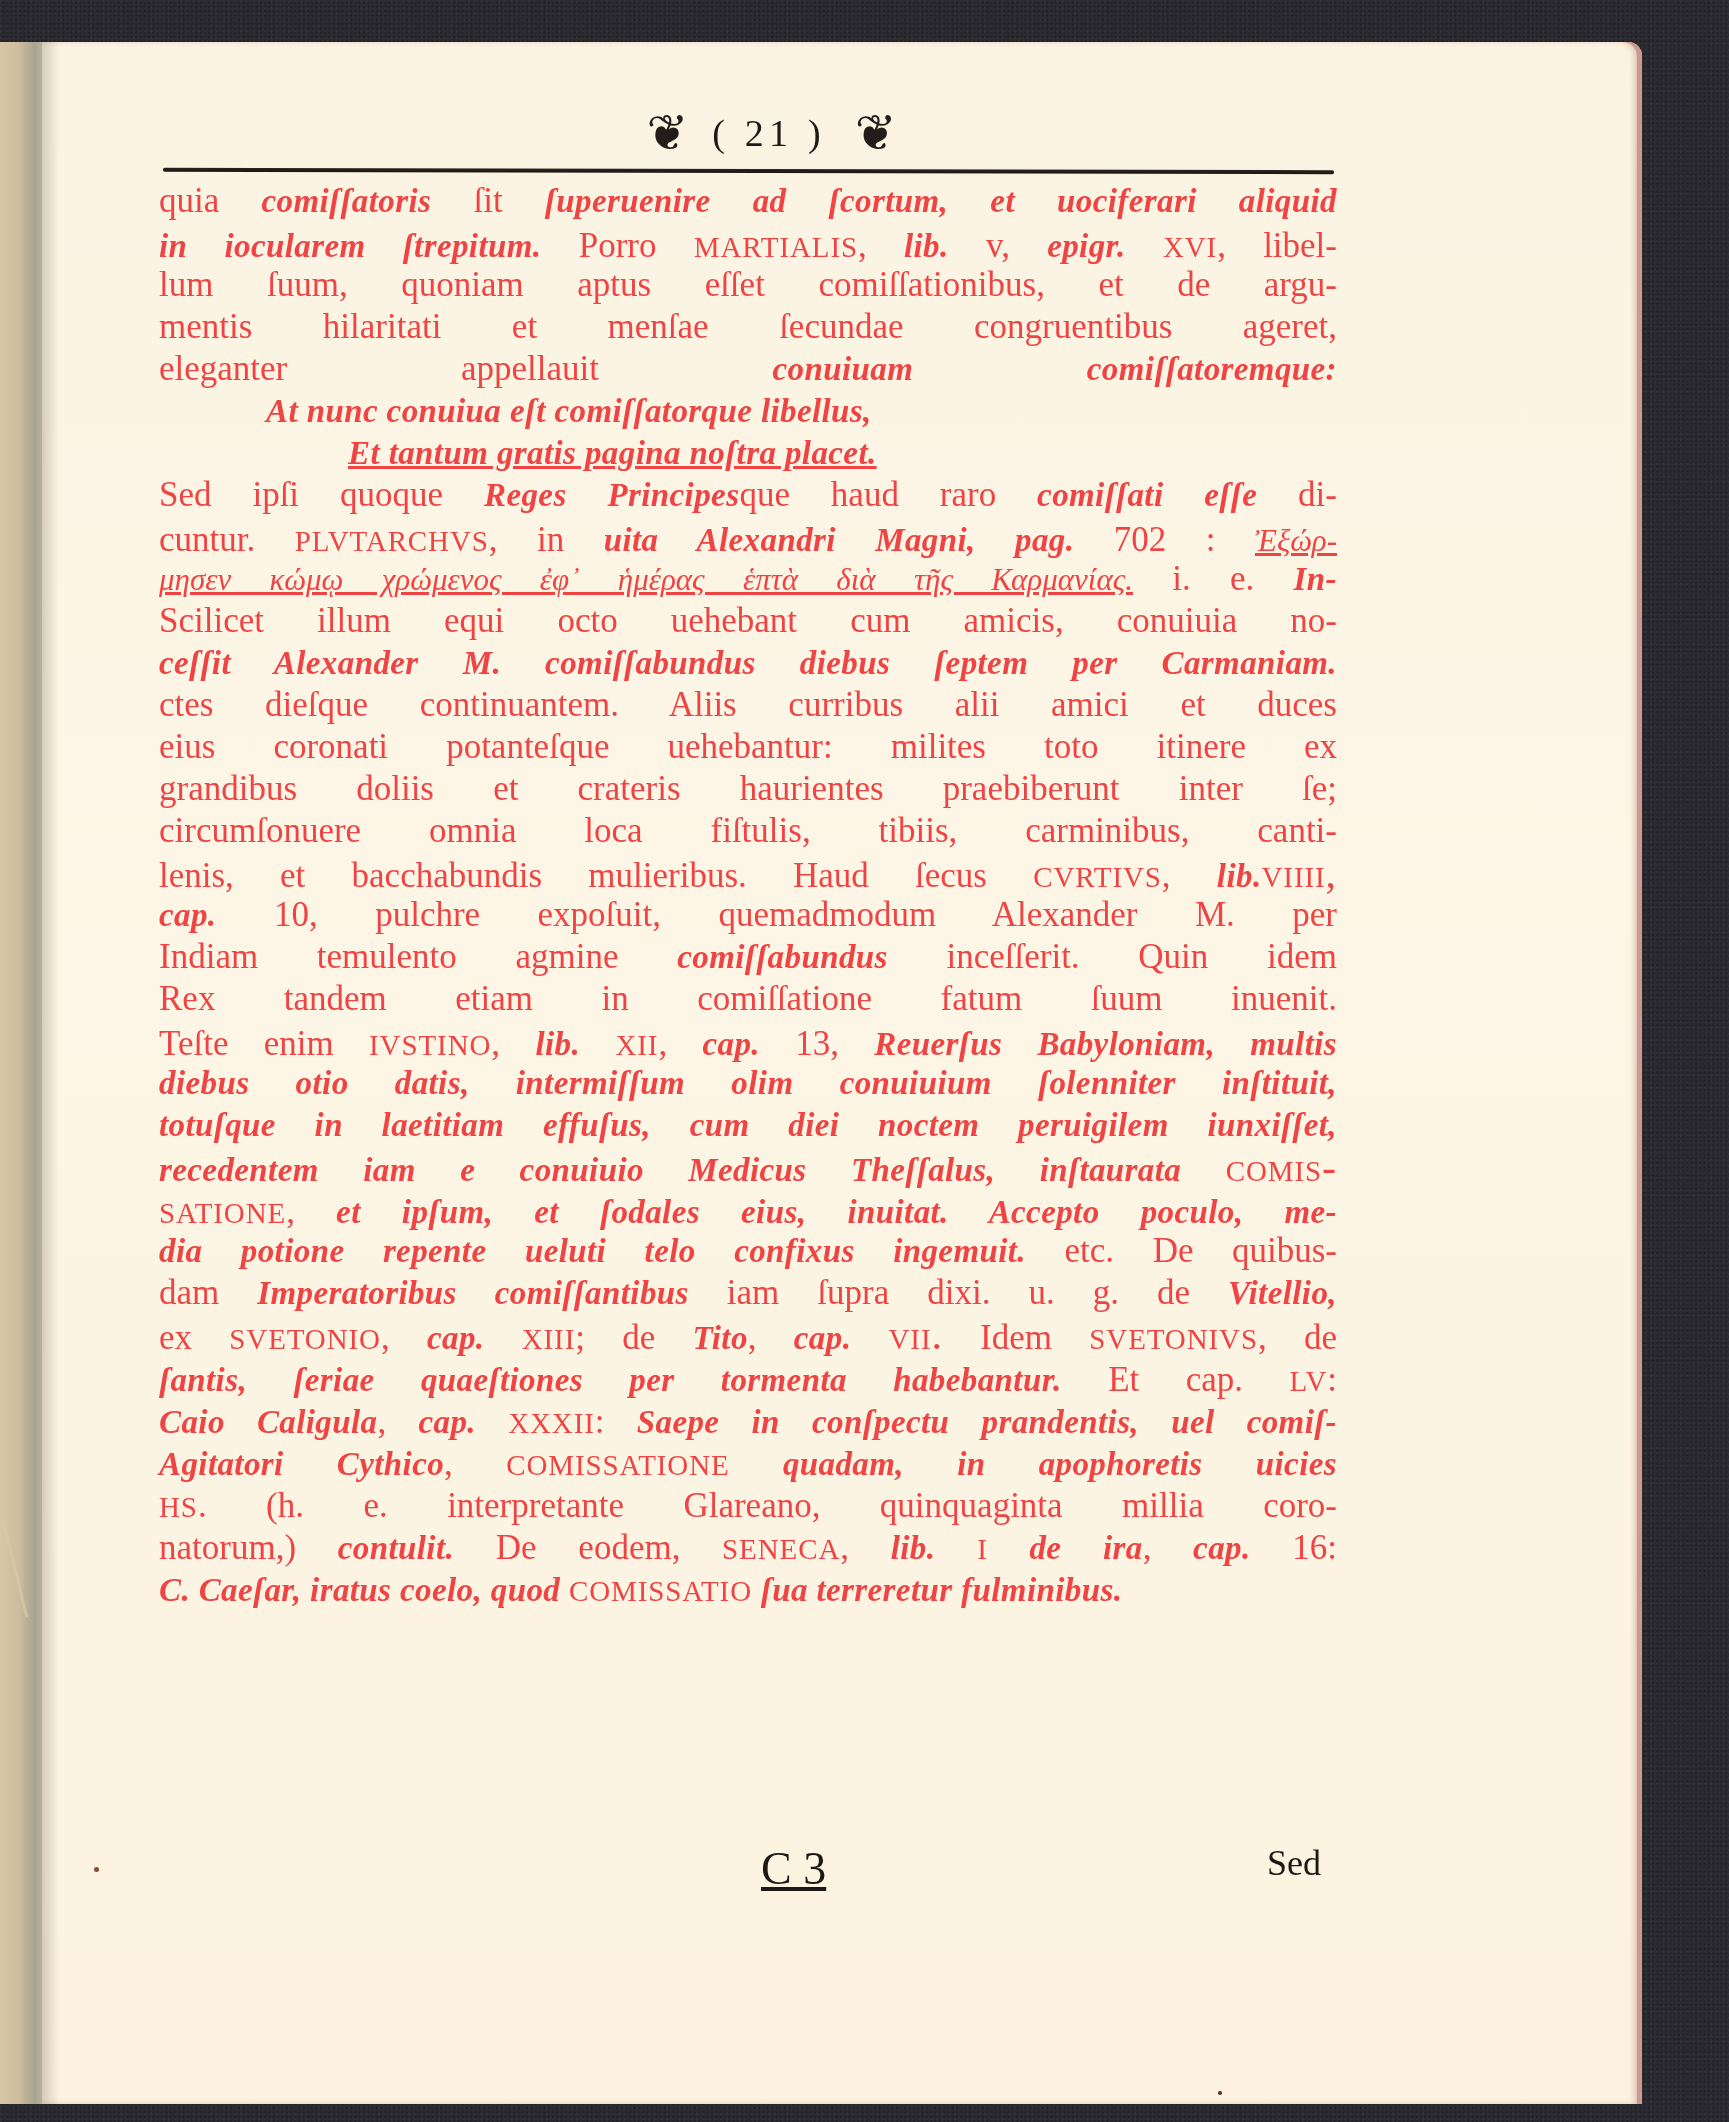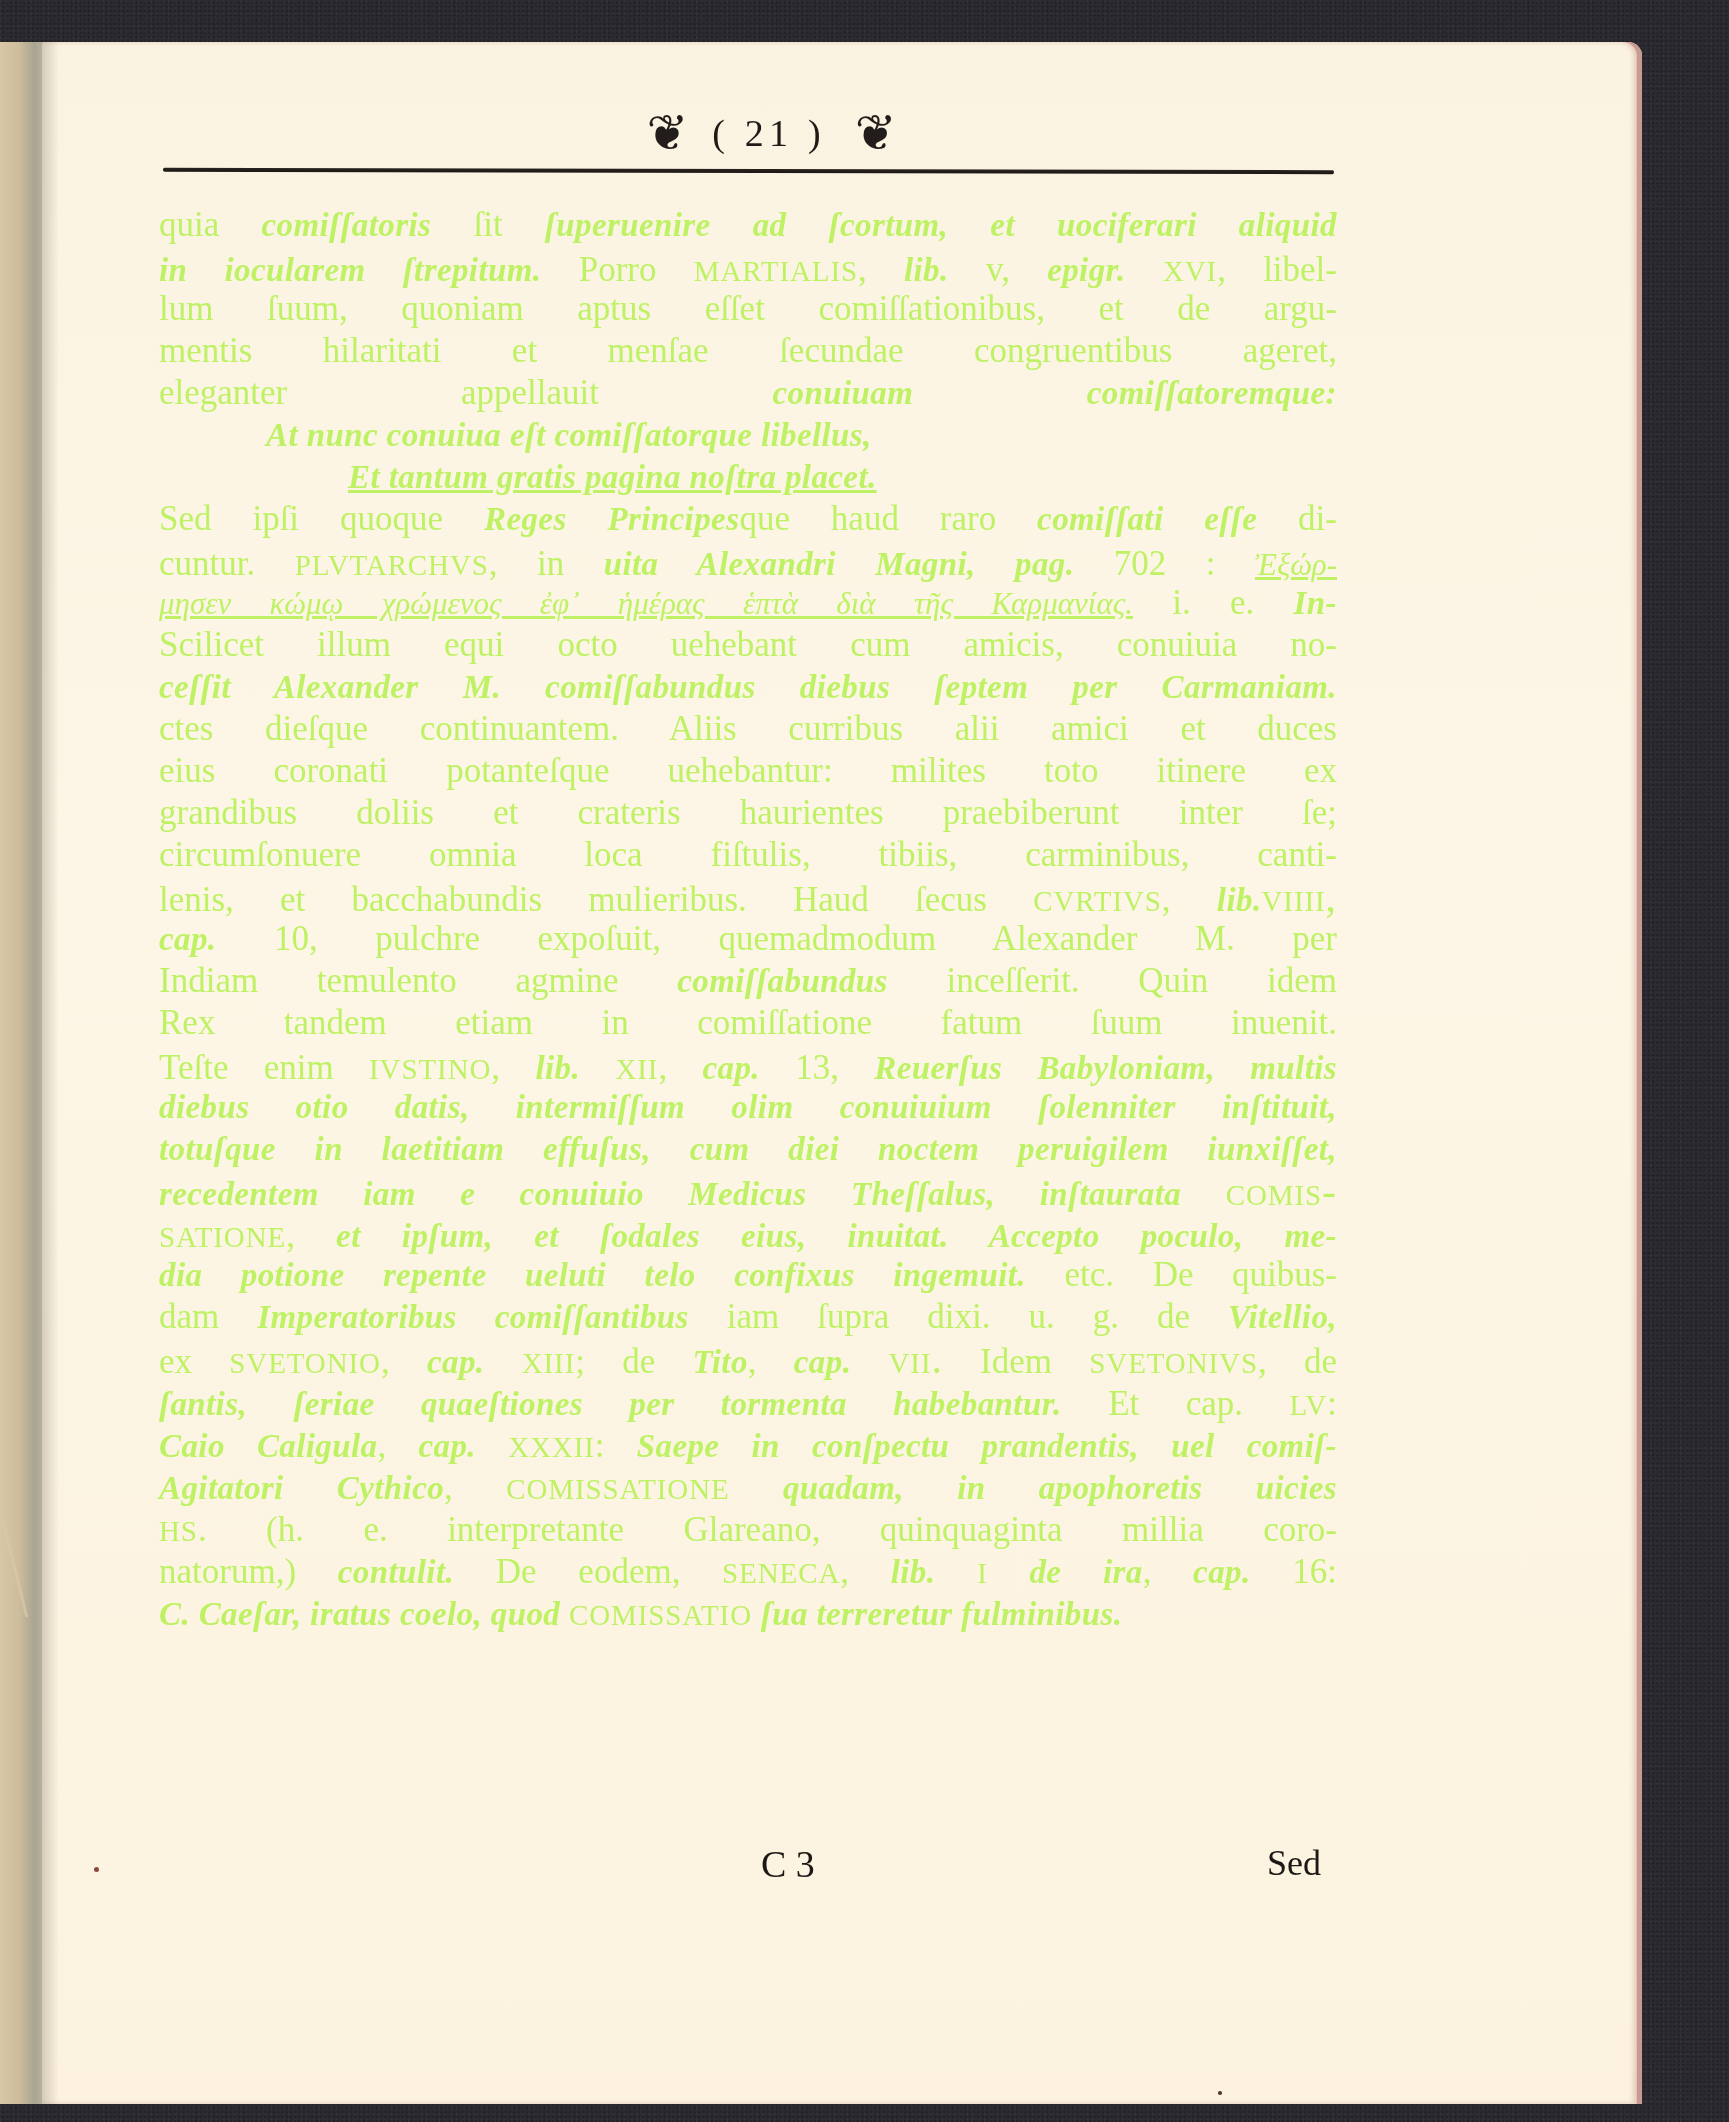--- a/index.html
+++ b/index.html
@@ -40,30 +40,30 @@
   }
   .page-number { font-size:38px; letter-spacing:5.2px; }
   .rule {
     position:absolute; left:163px; top:169px; width:1171px; height:4.3px;
     background:linear-gradient(180deg,#2a2420,#1a1613);
     border-radius:1.7px;
     transform:skewY(0.12deg);
   }
   .body-text {
     position:absolute; left:159px; top:180px; width:1178px;
-    color:#bef264; font-size:35px; line-height:42px;margin-top:24px;
+    color:#ef4444; font-size:35px; line-height:42px;
   }
   .line { display:block; white-space:nowrap; text-align:justify; text-align-last:justify; height:42px; }
   .line.center { text-align:left; text-align-last:left; }
   .line.last { text-align-last:left; }
   .i { font-style:italic; font-weight:bold; font-size:33px; letter-spacing:0.4px; }
   .sc { font-variant:small-caps; font-size:42px; letter-spacing:0.9px; }
   .gr { font-style:italic; font-size:31px;text-decoration:underline; }
   .footer-sig {
-    position:absolute; left:761px; top:1842px; font-size:38px; color:#1c1815;
+    position:absolute; left:761px; top:1842px; font-size:46px; color:#1c1815;text-decoration:underline;
   }
   .catchword {
     position:absolute; left:1267px; top:1842px; font-size:36px; color:#1c1815;
   }
   .speck { position:absolute; width:5.2px; height:5.2px; border-radius:50%; background:#8a4a3a; }
   .thread { position:absolute; left:7px; top:1470px; width:52px; height:147px;
     border-left:3.5px solid #d9c7a7; border-right:2.6px solid #e6d6b8; transform:skewX(14deg); opacity:.8; }
 </style>
 </head>
 <body>

